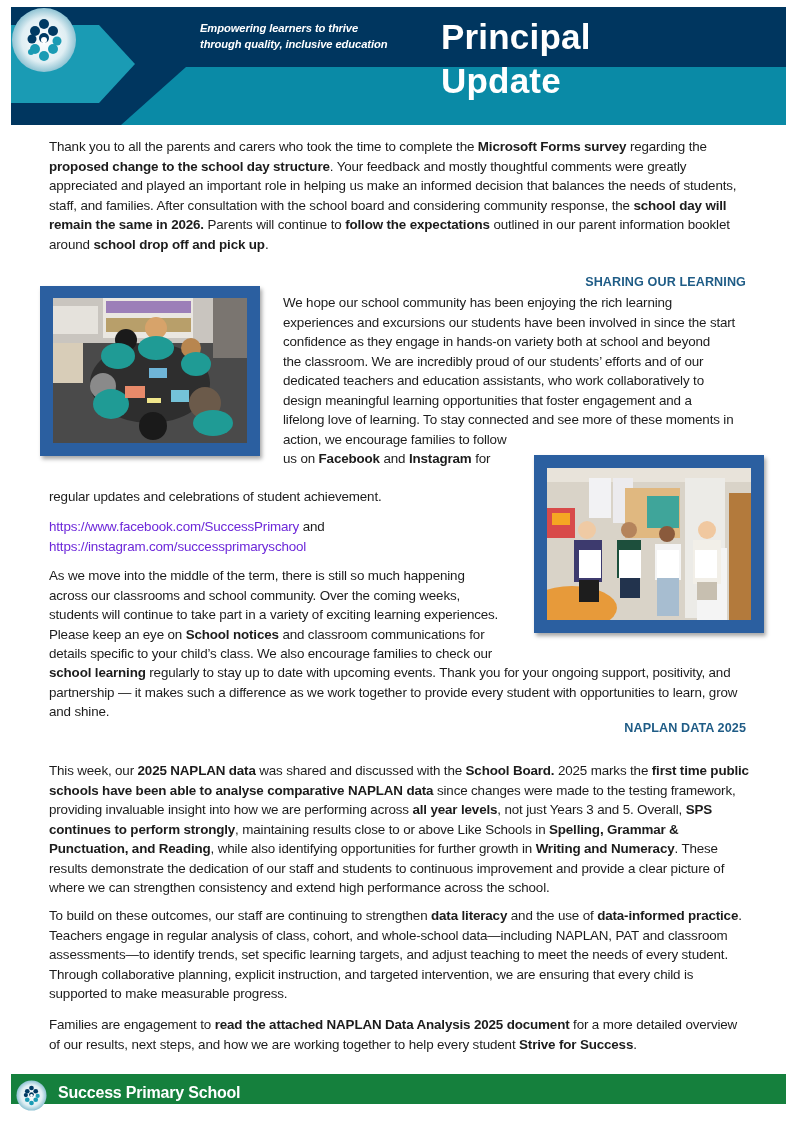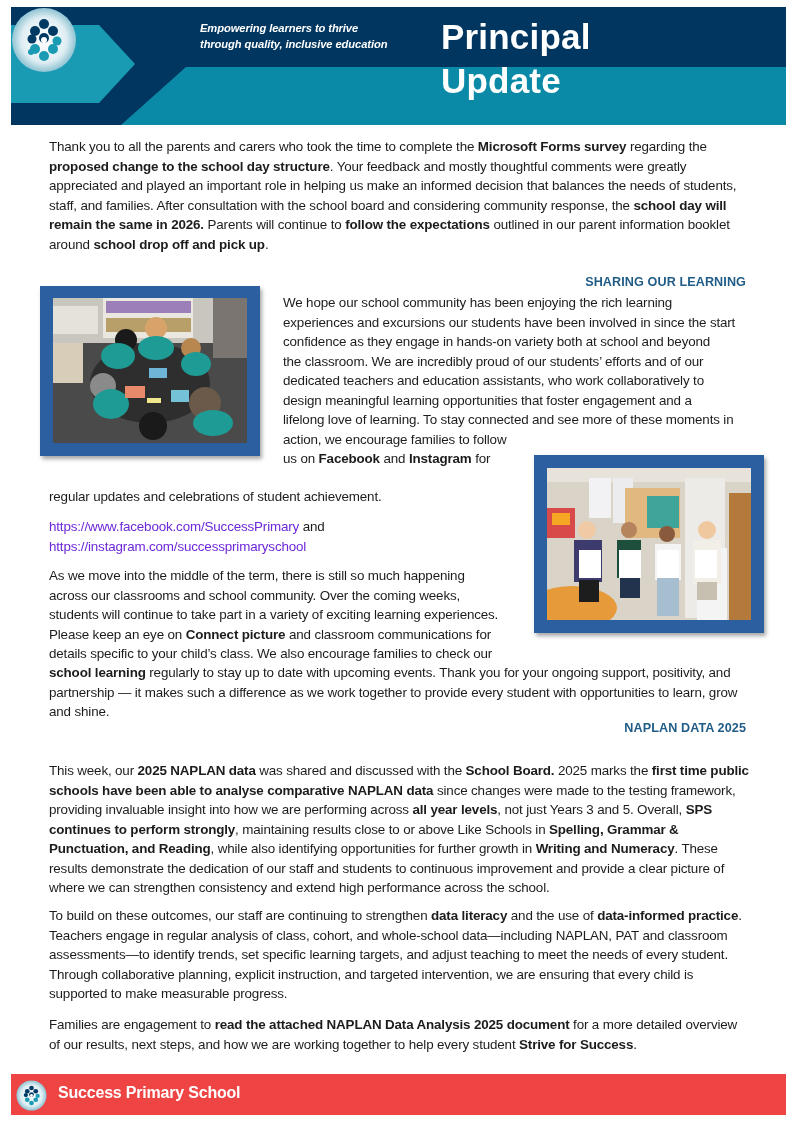--- a/index.html
+++ b/index.html
@@ -15,21 +15,21 @@
 
   .text { position:absolute; left:49px; width:700px; font-size:13.4px; line-height:19.5px; color:#1c1c1c;
           letter-spacing:-0.15px;margin-top:11px; }
   .text b { font-weight:bold; }
   .section-heading { position:absolute; right:48px; font-weight:bold; font-size:12.6px; color:#1f5c86;
                      letter-spacing:0.1px; }
   .photo-frame { position:absolute; background:#2b5fa0; box-shadow:2px 3px 4px rgba(0,0,0,0.35); }
   .photo { position:absolute; overflow:hidden; }
   .link { color:#6d28d9; }
 
-  .footer { position:absolute; left:11px; top:1074px; width:775px; height:41px; background:#ef4444; }
+  .footer { position:absolute; left:11px; top:1074px; width:775px; height:30px; background:#15803d; }
   .footer-name { position:absolute; left:47px; top:10px; color:#ffffff; font-weight:bold; font-size:16px;
                  letter-spacing:-0.2px; }
   .footer-logo { position:absolute; left:5px; top:6px; width:31px; height:31px; }
 </style>
 </head>
 <body>
 
 <div class="header">
   <svg width="775" height="118" viewBox="0 0 775 118">
     <rect x="0" y="0" width="775" height="118" fill="#00365f"></rect>
@@ -153,21 +153,21 @@
     <rect x="72" y="82" width="22" height="28" fill="#ffffff"></rect>
     <rect x="110" y="82" width="22" height="28" fill="#ffffff"></rect>
     <rect x="148" y="82" width="22" height="28" fill="#ffffff"></rect>
   </svg>
 </div>
 
 <div class="text" style="top:555px; width:480px;">
   <div>As we move into the middle of the term, there is still so much happening</div>
   <div>across our classrooms and school community. Over the coming weeks,</div>
   <div>students will continue to take part in a variety of exciting learning experiences.</div>
-  <div><span>Please keep an eye on </span><b>Connect picture</b><span> and classroom communications for</span></div>
+  <div><span>Please keep an eye on </span><b>School notices</b><span> and classroom communications for</span></div>
   <div>details specific to your child’s class. We also encourage families to check our</div>
 </div>
 <div class="text" style="top:652px;"><b>school learning</b><span> regularly to stay up to date with upcoming events. Thank you for your ongoing support, positivity, and partnership — it makes such a difference as we work together to provide every student with opportunities to learn, grow and shine.</span></div>
 
 <div class="section-heading" style="top:721px;">NAPLAN DATA 2025</div>
 <div class="text" id="naplan-p1" style="top:750px;"><span>This week, our </span><b>2025 NAPLAN data</b><span> was shared and discussed with the </span><b>School Board.</b><span> 2025 marks the </span><b>first time public schools have been able to analyse comparative NAPLAN data</b><span> since changes were made to the testing framework, providing invaluable insight into how we are performing across </span><b>all year levels</b><span>, not just Years 3 and 5. Overall, </span><b>SPS continues to perform strongly</b><span>, maintaining results close to or above Like Schools in </span><b>Spelling, Grammar &amp; Punctuation, and Reading</b><span>, while also identifying opportunities for further growth in </span><b>Writing and Numeracy</b><span>. These results demonstrate the dedication of our staff and students to continuous improvement and provide a clear picture of where we can strengthen consistency and extend high performance across the school.</span></div>
 <div class="text" id="naplan-p2" style="top:895px;"><span>To build on these outcomes, our staff are continuing to strengthen </span><b>data literacy</b><span> and the use of </span><b>data-informed practice</b><span>. Teachers engage in regular analysis of class, cohort, and whole-school data—including NAPLAN, PAT and classroom assessments—to identify trends, set specific learning targets, and adjust teaching to meet the needs of every student. Through collaborative planning, explicit instruction, and targeted intervention, we are ensuring that every child is supported to make measurable progress.</span></div>
 <div class="text" id="naplan-p3" style="top:1004px;"><span>Families are engagement to </span><b>read the attached NAPLAN Data Analysis 2025 document</b><span> for a more detailed overview of our results, next steps, and how we are working together to help every student </span><b>Strive for Success</b><span>.</span></div>
 
 <div class="footer">

